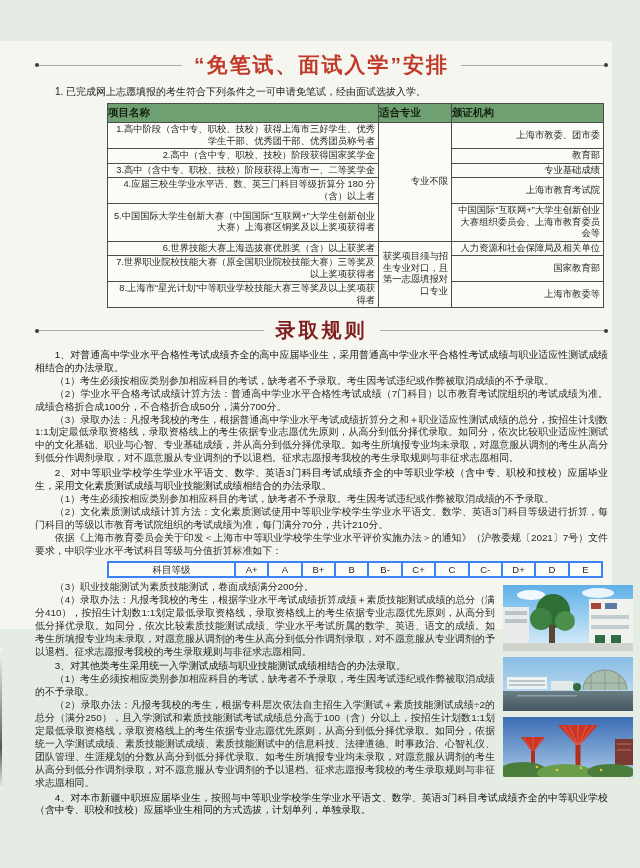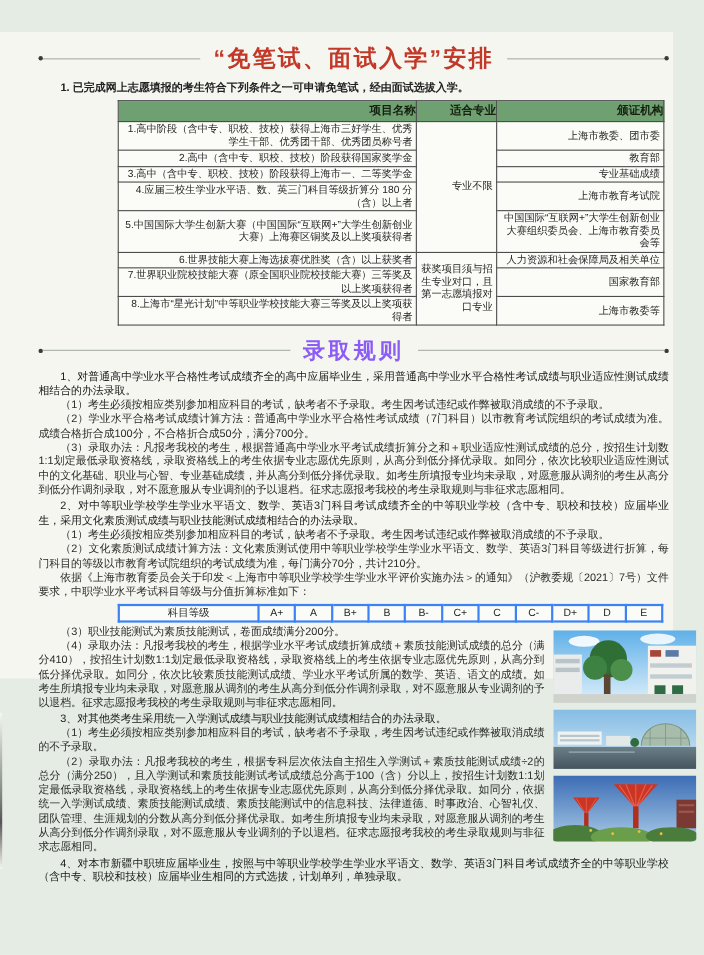--- a/index.html
+++ b/index.html
@@ -1,35 +1,35 @@
 <!DOCTYPE html>
 <html><head>
 <meta charset="utf-8">
 <style>
   html,body{margin:0;padding:0}
   body{width:640px;height:868px;background:#e4ece3;position:relative;overflow:hidden;
        font-family:"Liberation Sans","DejaVu Sans",sans-serif;color:#2b2b2b}
-  .page{position:absolute;left:0;top:29px;width:612px;height:588px;background:#f4f6ef;box-sizing:border-box}
+  .page{position:absolute;left:0;top:41px;width:612px;height:588px;background:#f4f6ef;box-sizing:border-box}
   .content{padding:10px 4px 0 35px}
 
   
   .sec-title{display:flex;align-items:center;margin:0 0 4px 0}
   .dot{width:4px;height:4px;border-radius:50%;background:#3a3a3a;flex:0 0 auto}
   .hline{flex:1 1 auto;height:1px;background:#a9b0a6}
   .t-text{white-space:nowrap;padding:0 12px;font-weight:bold}
   .t-red{color:#c2392a;font-size:21px;letter-spacing:2px}
-  .t-dark{color:#8b5cf6;font-size:20px;letter-spacing:3px}
-
-  .intro{font-size:10px;font-weight:bold;color:#222;text-indent:2em;margin:6px 0 4px 0}
+  .t-dark{color:#7f1d1d;font-size:20px;letter-spacing:3px}
+
+  .intro{font-size:10px;font-weight:normal;color:#222;text-indent:2em;margin:6px 0 4px 0}
 
   
   table.award{border-collapse:collapse;margin-left:72px;width:496px;table-layout:fixed;
               font-size:9.3px;color:#262626;background:#fbfcf8}
   table.award th{background:#6fa071;border:1px solid #4c4c4c;font-size:10.5px;font-weight:bold;
-                 color:#16210f;padding:2px 0;text-align:right}
+                 color:#16210f;padding:2px 0;text-align:left}
   table.award td{border:1px solid #4c4c4c;padding:1px 3px;line-height:11.5px;vertical-align:middle}
   td.c-item{text-align:right}
   td.c-major,td.c-org{text-align:right}
 
   .review{font-size:10px;line-height:13.5px;text-align:justify;margin-top:3px}
   .review p{margin:0;text-indent:2em}
   .review .rh{font-weight:bold}
 
   .rules{font-size:9.9px;line-height:12.9px;text-align:justify;margin-top:5px}
   .rules p{margin:0;text-indent:2em}

